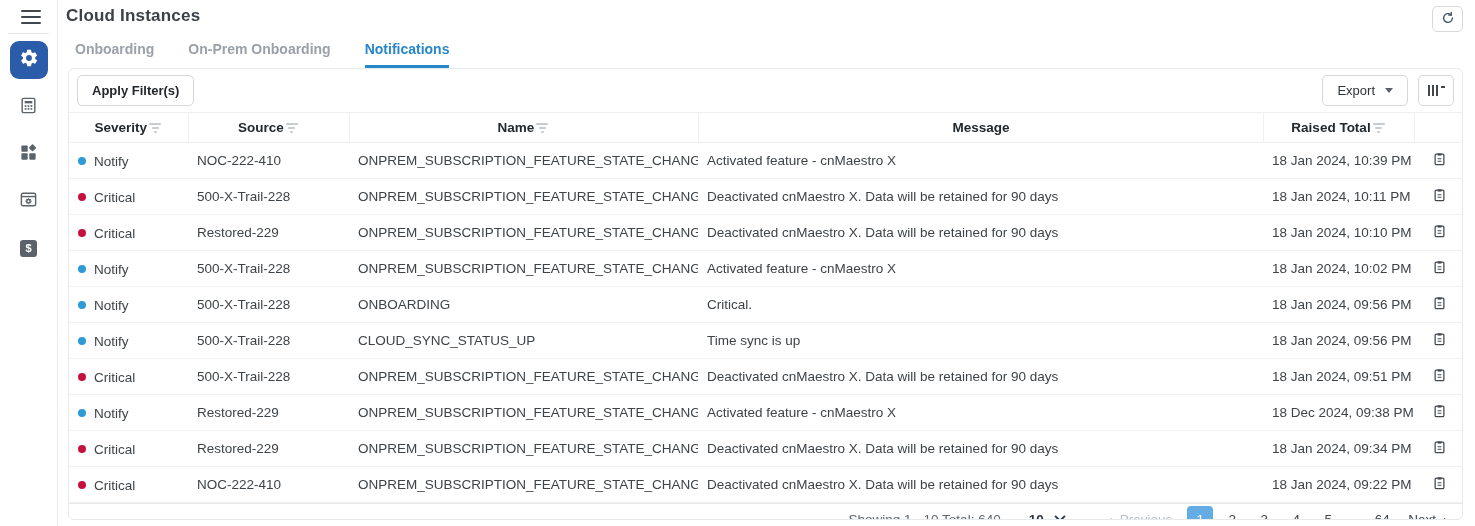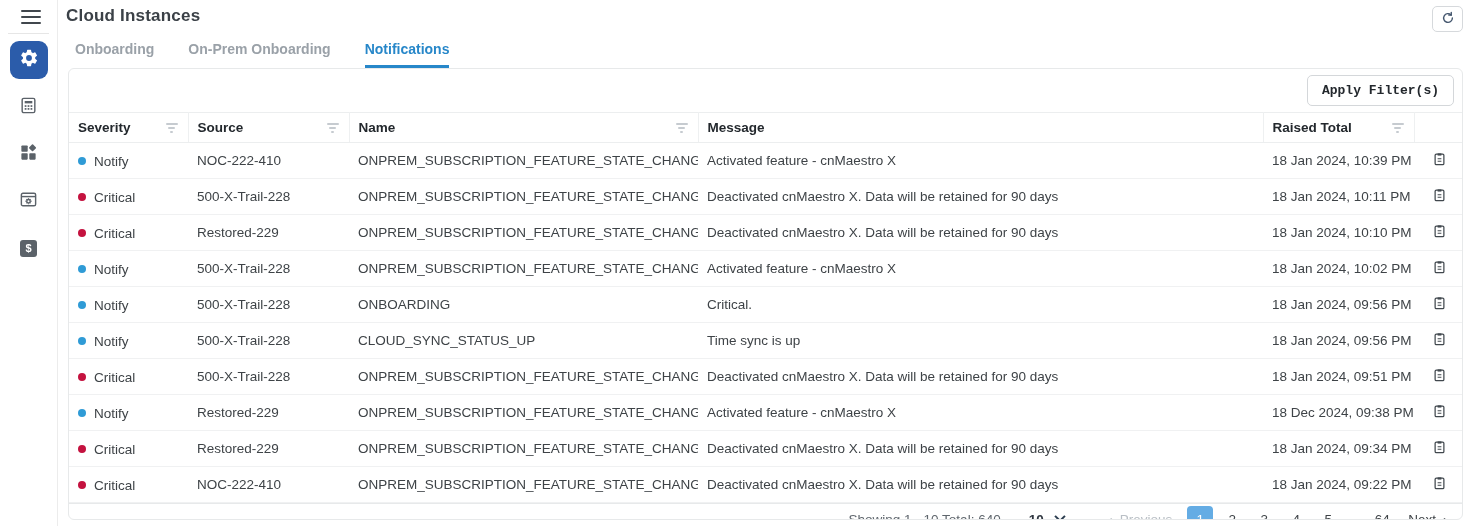--- a/index.html
+++ b/index.html
@@ -24,38 +24,38 @@
   .refresh-btn { width:31px; height:26px; border:1px solid #d6d9dc; border-radius:5px; background:#fff;
     display:flex; align-items:center; justify-content:center; cursor:pointer; }
 
   .tabs { display:flex; gap:34px; padding:9px 0 0 17px; }
   .tab { font-size:14px; font-weight:700; color:#9aa1a8; padding-bottom:8px; cursor:pointer; border-bottom:3px solid transparent; }
   .tab.active { color:var(--accent,#2787c9); border-bottom-color:var(--accent,#2787c9); }
 
   
   .card { position:absolute; left:10px; right:12px; top:68px; bottom:6px;
     border:1px solid #e7e9ea; border-radius:6px; display:flex; flex-direction:column; background:#fff; overflow:hidden; }
-  .toolbar { display:flex; justify-content:flex-end; align-items:center; padding:6px 8px;font-family:Liberation Mono, monospace; }
+  .toolbar { display:flex; justify-content:space-between; align-items:center; padding:6px 8px; }
   .btn { border:1px solid #d4d7da; border-radius:5px; background:#fff; font-size:13px; color:#2f3439;
     padding:7px 14px; cursor:pointer; font-family:inherit; display:inline-flex; align-items:center; }
   .btn.apply { font-weight:700; color:#23282d; }
   .tb-right { display:flex; gap:10px; align-items:center; }
   .caret-down { width:0; height:0; border-left:4px solid transparent; border-right:4px solid transparent;
     border-top:5px solid #5a6066; margin-left:10px; }
   .cols-btn { width:36px; height:31px; justify-content:center; padding:0; position:relative; }
   .cols-ic { display:flex; gap:2px; align-items:flex-start; }
   .cols-ic i { width:2px; height:11px; background:#41474d; display:block; }
   .cols-ic b { width:4px; height:2px; background:#41474d; display:block; margin-top:1px; margin-left:1px; }
 
   
   table { border-collapse:collapse; table-layout:fixed; width:100%; font-size:13.5px; }
   thead th { border-top:1px solid #eceeef; border-bottom:1px solid #eceeef; border-right:1px solid #eef0f1;
     text-align:left; padding:7px 8px 7px 9px; font-size:13.5px; color:#23282d; font-weight:700; }
   thead th:last-child { border-right:none; }
-  .hwrap { display:flex; align-items:center; justify-content:space-between; }
+  .hwrap { display:flex; align-items:center; justify-content:center; }
   .filter-ic { display:inline-flex; flex-direction:column; gap:2px; align-items:center; cursor:pointer; padding:2px; }
   .filter-ic i { display:block; height:2px; background:#c6cbd0; border-radius:1px; }
   .filter-ic i:nth-child(1){ width:12px; } .filter-ic i:nth-child(2){ width:7px; } .filter-ic i:nth-child(3){ width:3px; }
   tbody td { border-bottom:1px solid #f0f1f2; padding:8px 8px 8px 9px; color:#3e4347; white-space:nowrap; overflow:hidden; }
   tbody tr:last-child td { border-bottom:1px solid #f0f1f2; }
   .dot { display:inline-block; width:8px; height:8px; border-radius:50%; margin-right:8px; vertical-align:middle; }
   .sev-label { vertical-align:middle; }
   .td-action { text-align:center; }
   .clip-btn { background:none; border:none; cursor:pointer; padding:0; line-height:0; }
 
@@ -158,20 +158,34 @@
     <nav class="tabs">
       <div class="tab">Onboarding</div>
       <div class="tab">On-Prem Onboarding</div>
       <div class="tab active">Notifications</div>
     </nav>
 
     <section class="card">
 
       <div class="toolbar">
         <button class="btn apply">Apply Filter(s)</button>
+        <div class="tb-right">
+          <button class="btn">
+            <span>Export</span>
+            <span class="caret-down"></span>
+          </button>
+          <button class="btn cols-btn">
+            <span class="cols-ic">
+                <i></i>
+                <i></i>
+                <i></i>
+                <b></b>
+              </span>
+          </button>
+        </div>
       </div>
 
       <table>
         <colgroup>
             <col style="width: 119px;">
             <col style="width: 161px;">
             <col style="width: 349px;">
             <col style="width: 565px;">
             <col style="width: 151px;">
             <col style="width: 50px;">

